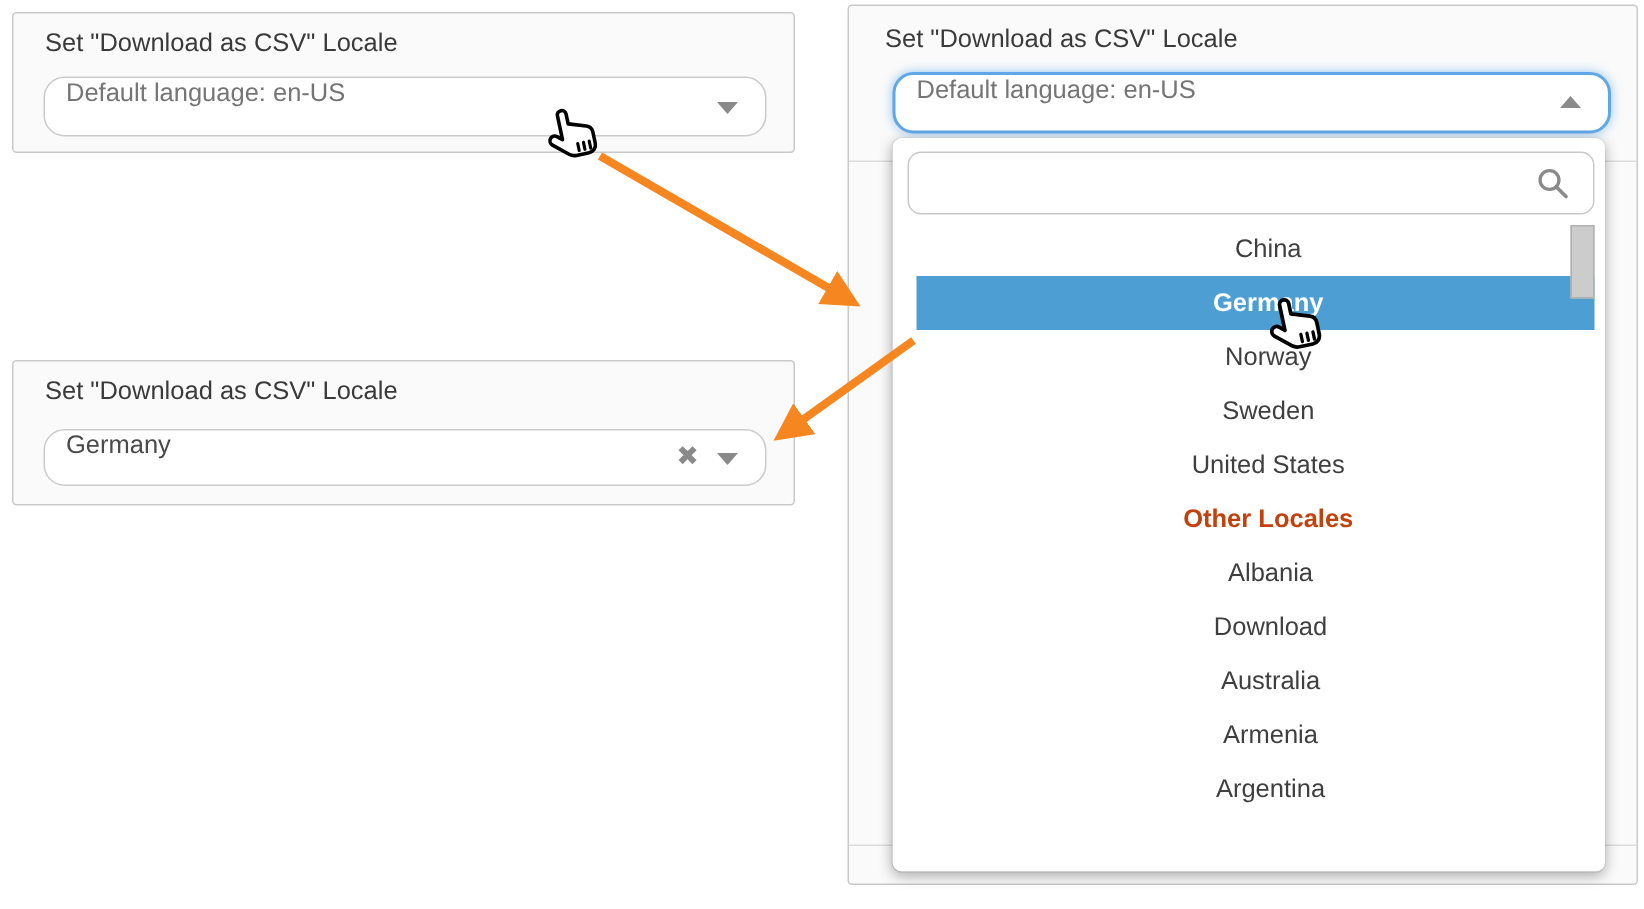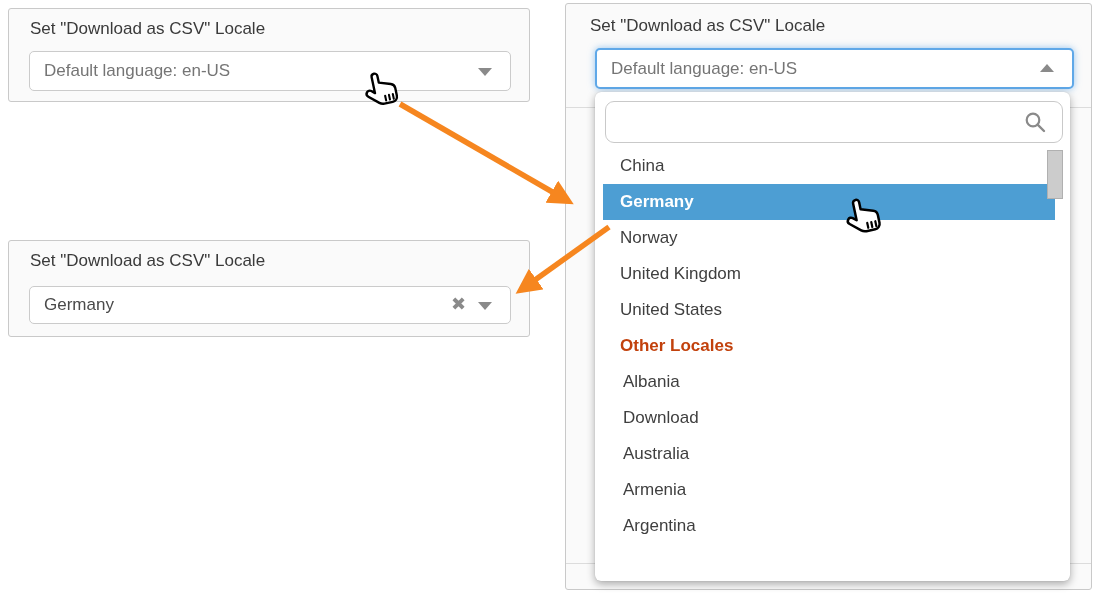--- a/index.html
+++ b/index.html
@@ -15,22 +15,22 @@
   #panel-selected{left:8px;top:240px;width:522px;height:97px;}
   #panel-open{left:565px;top:3px;width:527px;height:587px;}
 
   .panel-title{
     position:absolute;left:21px;top:10px;font-size:17px;color:#3a3a3a;
     white-space:nowrap;
   }
   #panel-open .panel-title{left:24px;top:12px;}
 
   .select{
-    position:absolute;background:#fff;border:1px solid #cbcbcb;border-radius:5px;
-    box-sizing:border-box;display:flex;align-items:center;cursor:pointer;
+    position:absolute;background:#fff;border:1px solid #cbcbcb;border-radius:14px;
+    box-sizing:border-box;display:flex;cursor:pointer;
   }
   #panel-default .select{left:20px;top:42px;width:482px;height:40px;}
   #panel-selected .select{left:20px;top:45px;width:482px;height:38px;}
   #panel-open .select{
     left:29px;top:44px;width:479px;height:41px;z-index:4;
     border:2px solid var(--focus-blue,#5fa8e8);
     box-shadow:0 0 7px rgba(95,168,232,.65);
   }
   .select-text{margin-left:14px;font-size:17px;color:#757575;white-space:nowrap;}
   .select-text.selected{color:#4a4a4a;}
@@ -53,21 +53,21 @@
     box-shadow:0 3px 9px rgba(0,0,0,.33),0 0 1px rgba(0,0,0,.2);
   }
   #search-box{
     position:absolute;left:10px;top:9px;width:458px;height:42px;box-sizing:border-box;
     border:1px solid #c9c9c9;border-radius:9px;background:#fff;
     font-size:17px;color:#444;padding:0 40px 0 12px;outline:none;
     font-family:"Liberation Sans","DejaVu Sans",sans-serif;
   }
   #search-icon{position:absolute;right:24px;top:19px;width:22px;height:22px;}
 
-  #locale-list{position:absolute;left:8px;top:56px;width:452px;}
+  #locale-list{position:absolute;left:16px;top:56px;width:452px;text-align:center;}
   .row{
     height:36px;line-height:36px;font-size:17px;color:#3f3f3f;
     padding-left:17px;white-space:nowrap;cursor:pointer;
   }
   .row.sub{padding-left:20px;}
   .row.group{color:#c2410c;font-weight:bold;cursor:default;}
   .row.highlight{background:var(--highlight-blue,#4d9ed3);color:#ffffff;font-weight:bold;}
 
   #scroll-thumb{
     position:absolute;left:452px;top:58px;width:16px;height:49px;
@@ -112,21 +112,21 @@
     <input id="search-box" value="" style="">
     <svg id="search-icon" viewBox="0 0 22 22">
       <circle cx="9" cy="9" r="6.3" fill="none" stroke="#8a8a8a" stroke-width="2.2"></circle>
       <line x1="13.6" y1="13.6" x2="20" y2="20" stroke="#8a8a8a" stroke-width="2.4" stroke-linecap="round"></line>
     </svg>
 
     <div id="locale-list">
       <div class="row">China</div>
       <div class="row highlight">Germany</div>
       <div class="row">Norway</div>
-      <div class="row">United Kingdom</div>
+      <div class="row">Sweden</div>
       <div class="row">United States</div>
       <div class="row group">Other Locales</div>
       <div class="row sub">Albania</div>
       <div class="row sub">Download</div>
       <div class="row sub">Australia</div>
       <div class="row sub">Armenia</div>
       <div class="row sub">Argentina</div>
     </div>
     <div id="scroll-thumb"></div>
   </div>

